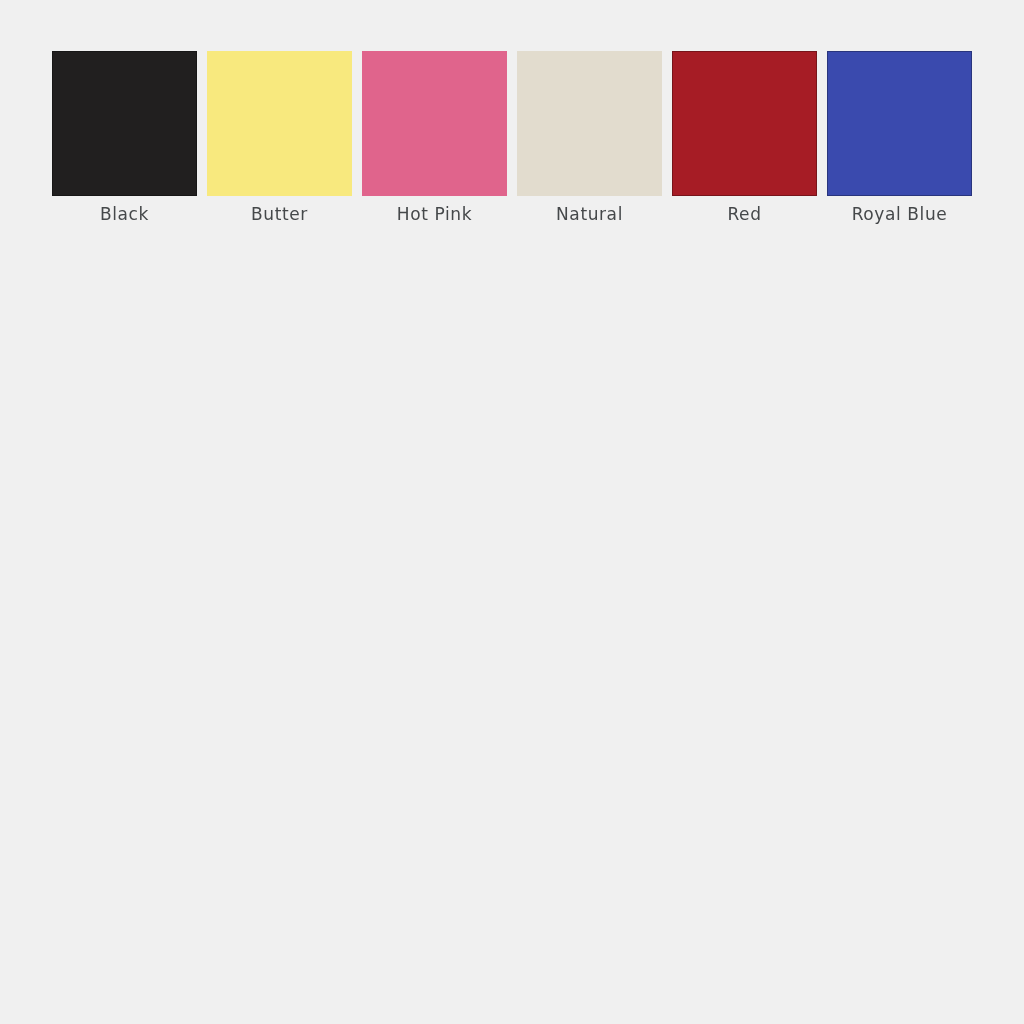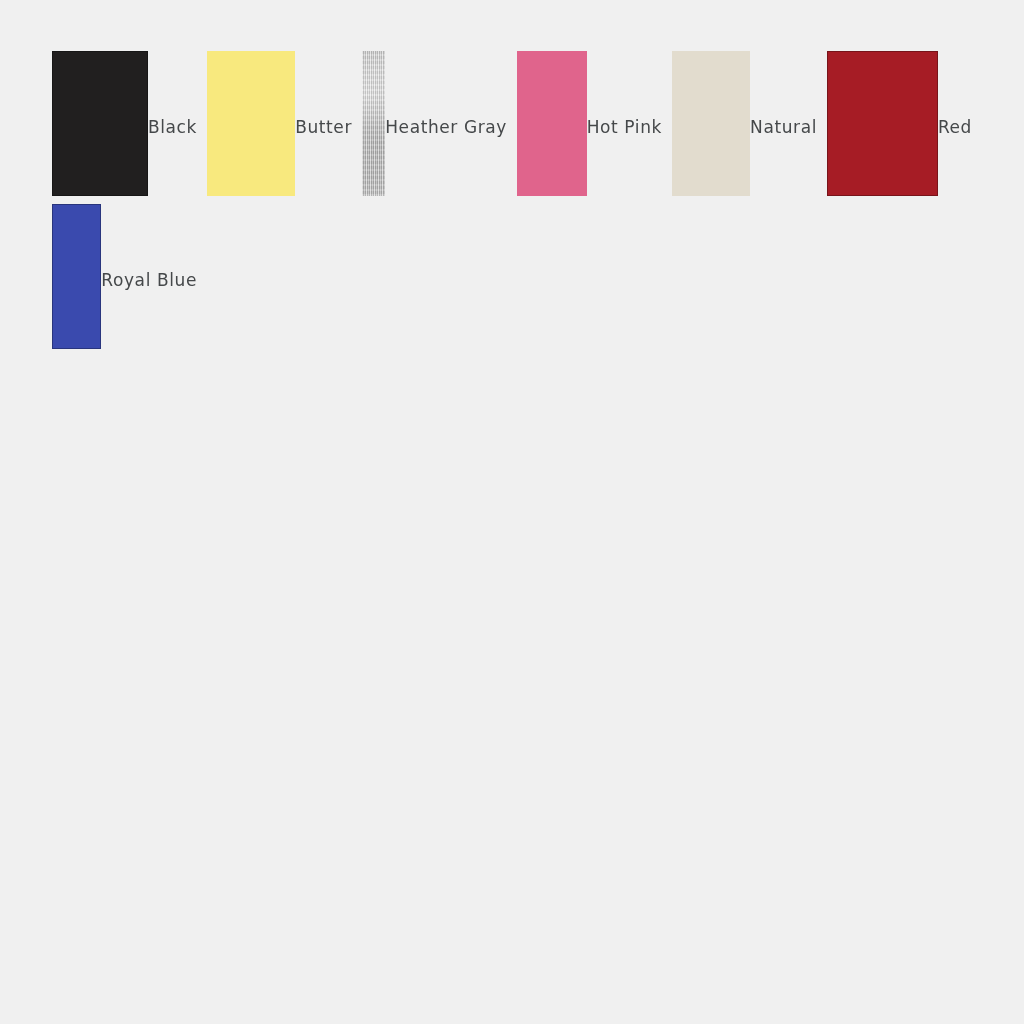--- a/index.html
+++ b/index.html
@@ -23,21 +23,21 @@
     display: flex;
     flex-wrap: wrap;
     gap: 0px;
   }
 
   .swatch-cell {
     width: 145px;
     margin-right: 10px;
     margin-bottom: 8px;
     display: flex;
-    flex-direction: row;
+    flex-direction: column;
     align-items: center;
   }
 
   .swatch-chip {
     width: 145px;
     height: 145px;
     position: relative;
     overflow: hidden;
     background-repeat: repeat;
   }
@@ -114,24 +114,20 @@
 <div id="swatch-grid">
     <div class="swatch-cell">
       <div class="swatch-chip bordered" title="Black" style="background-color: rgb(33, 31, 31);"></div>
       <div class="swatch-label">Black</div>
     </div>
     <div class="swatch-cell">
       <div class="swatch-chip" title="Butter" style="background-color: rgb(248, 233, 126);"></div>
       <div class="swatch-label">Butter</div>
     </div>
     <div class="swatch-cell">
-      <div class="swatch-chip heather" title="Heather Gray" style="background-color: rgb(192, 192, 192);"></div>
-      <div class="swatch-label">Heather Gray</div>
-    </div>
-    <div class="swatch-cell">
       <div class="swatch-chip" title="Hot Pink" style="background-color: rgb(224, 100, 140);"></div>
       <div class="swatch-label">Hot Pink</div>
     </div>
     <div class="swatch-cell">
       <div class="swatch-chip" title="Natural" style="background-color: rgb(226, 220, 206);"></div>
       <div class="swatch-label">Natural</div>
     </div>
     <div class="swatch-cell">
       <div class="swatch-chip bordered" title="Red" style="background-color: rgb(166, 28, 37);"></div>
       <div class="swatch-label">Red</div>

